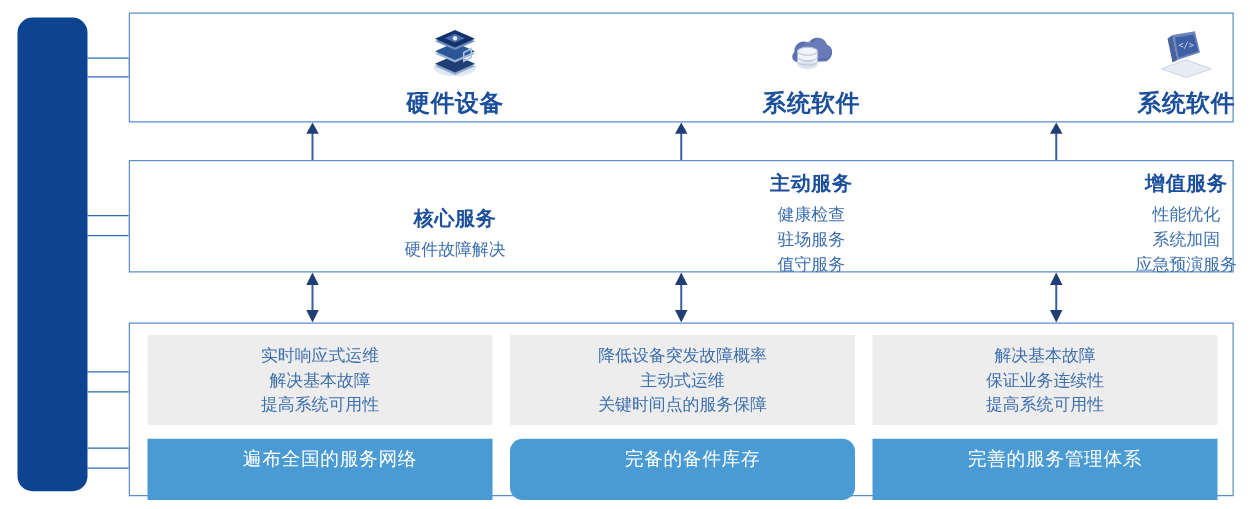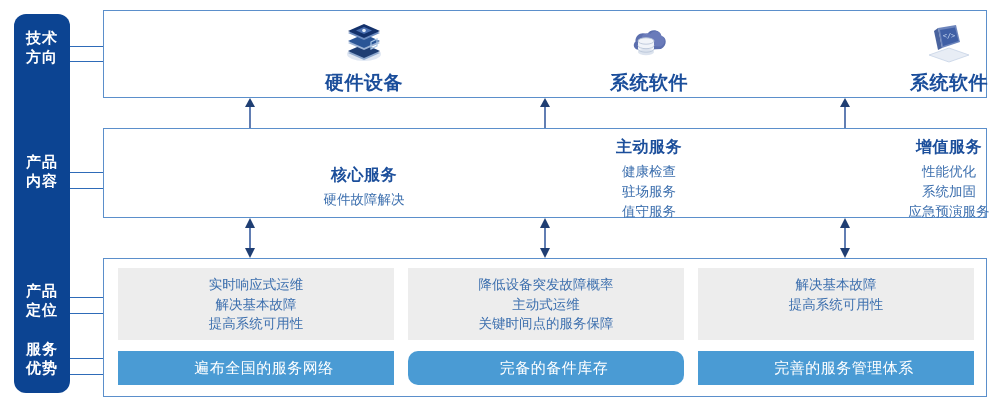--- a/index.html
+++ b/index.html
@@ -33,20 +33,21 @@
   .rail-label {
     position: absolute;
     left: 14px;
     width: 56px;
     color: #ffffff;
     font-size: 15px;
     font-weight: bold;
     line-height: 19px;
     text-align: center;
     letter-spacing: 1px;
+    padding-left: 45px;
   }
   .rail-label span { display: block; }
   #rail-label-0 { top: 28px; }
   #rail-label-1 { top: 152px; }
   #rail-label-2 { top: 281px; }
   #rail-label-3 { top: 339px; }
 
   
   .connector {
     position: absolute;
@@ -136,21 +137,21 @@
   .pos-line {
     font-size: 13.5px;
     color: #3C6FAE;
     line-height: 19.5px;
   }
 
   
   .adv-bar {
     position: absolute;
     top: 92px;
-    height: 34px;
+    height: 49px;
     background: #4A9BD4;
     color: #ffffff;
     font-size: 15px;
     line-height: 33px;
     text-align: center;
     letter-spacing: 0.5px;
     box-sizing: border-box;
     padding-left: 16px;
   }
   #adv-bar-0 { left: 14px;  width: 276px; }
@@ -332,20 +333,21 @@
       <div class="pos-line">解决基本故障</div>
       <div class="pos-line">提高系统可用性</div>
     </div>
     <div class="pos-box" id="pos-box-1">
       <div class="pos-line">降低设备突发故障概率</div>
       <div class="pos-line">主动式运维</div>
       <div class="pos-line">关键时间点的服务保障</div>
     </div>
     <div class="pos-box" id="pos-box-2">
       <div class="pos-line">解决基本故障</div>
+      <div class="pos-line">保证业务连续性</div>
       <div class="pos-line">提高系统可用性</div>
     </div>
 
     <div class="adv-bar" id="adv-bar-0">遍布全国的服务网络</div>
     <div class="adv-bar" id="adv-bar-1">完备的备件库存</div>
     <div class="adv-bar" id="adv-bar-2">完善的服务管理体系</div>
   </div>
 
 </div>
 

